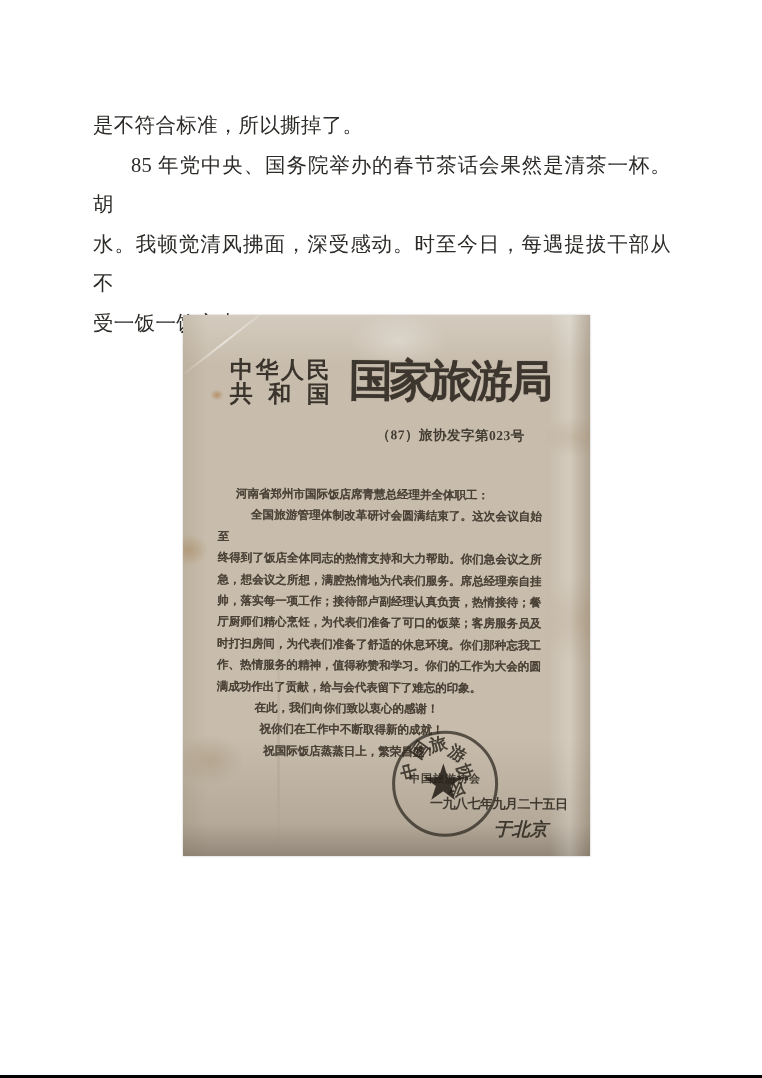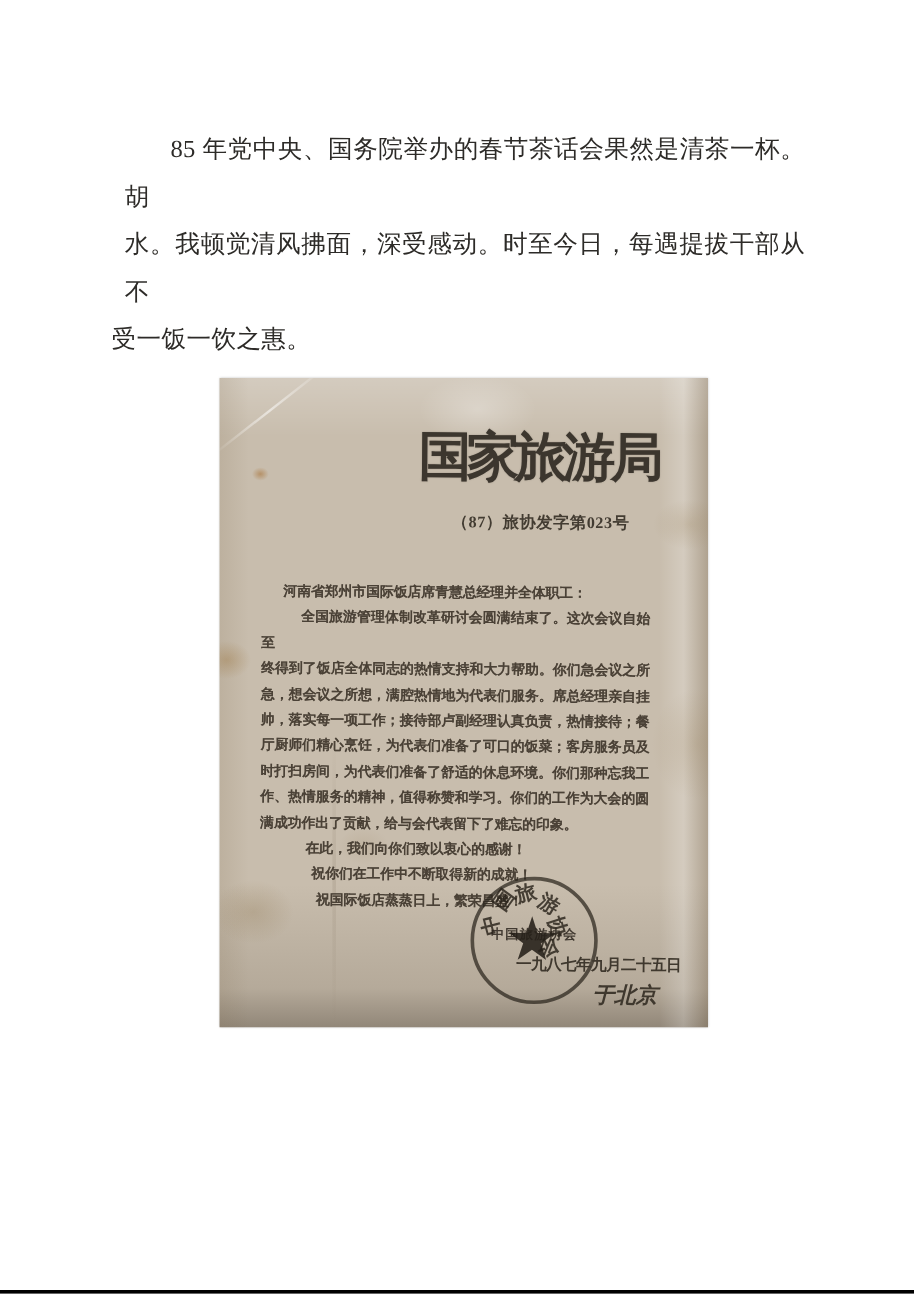--- a/index.html
+++ b/index.html
@@ -12,21 +12,21 @@
   }
   .page{position:absolute;inset:0;background:#ffffff;}
 
   
   .memoir{
     position:absolute;left:93px;top:106px;width:578px;
     font-size:20.5px;line-height:39.5px;color:#2d2b28;
     letter-spacing:0.3px;
   }
   .m-line{white-space:nowrap;}
-  .m-just{white-space:normal;text-align:justify;text-align-last:justify;margin-left:11px;}
+  .m-just{white-space:normal;text-align:justify;text-align-last:justify;}
   .m-ind{text-indent:38px;}
 
   
   .photo{
     position:absolute;left:183px;top:315px;width:407px;height:541px;
     background:
       radial-gradient(10px 8px at 34px 80px, rgba(166,110,48,0.55), rgba(166,110,48,0) 70%),
       radial-gradient(28px 22px at 6px 235px, rgba(150,108,48,0.33), rgba(150,108,48,0) 72%),
       radial-gradient(48px 38px at 28px 445px, rgba(140,115,75,0.26), rgba(140,115,75,0) 70%),
       radial-gradient(70px 40px at 215px 26px, rgba(255,255,255,0.28), rgba(255,255,255,0) 70%),
@@ -126,31 +126,36 @@
   }
 
   .bottom-bar{position:absolute;left:0;bottom:0;width:100%;height:3px;background:#000;}
 </style>
 </head>
 <body>
 
 <div class="page">
 
   <div class="memoir">
+    <div class="m-line">是不符合标准，所以撕掉了。</div>
     <div class="m-just m-ind">85 年党中央、国务院举办的春节茶话会果然是清茶一杯。胡</div>
     <div class="m-just">水。我顿觉清风拂面，深受感动。时至今日，每遇提拔干部从不</div>
     <div class="m-line">受一饭一饮之惠。</div>
   </div>
 
   <div class="photo">
     <div class="crease-diag"></div>
     <div class="crease-vert"></div>
 
     <div class="letter-content">
 
+      <div class="lh-left">
+        <div class="lh-line1">中华人民</div>
+        <div class="lh-line2">共和国</div>
+      </div>
       <div class="lh-agency">国家旅游局</div>
       <div class="doc-number">（87）旅协发字第023号</div>
 
       <div class="letter-body">
         <div class="b-line bl0">河南省郑州市国际饭店席青慧总经理并全体职工：</div>
         <div class="b-just bl1">全国旅游管理体制改革研讨会圆满结束了。这次会议自始至</div>
         <div class="b-just">终得到了饭店全体同志的热情支持和大力帮助。你们急会议之所</div>
         <div class="b-just">急，想会议之所想，满腔热情地为代表们服务。席总经理亲自挂</div>
         <div class="b-just">帅，落实每一项工作；接待部卢副经理认真负责，热情接待；餐</div>
         <div class="b-just">厅厨师们精心烹饪，为代表们准备了可口的饭菜；客房服务员及</div>

